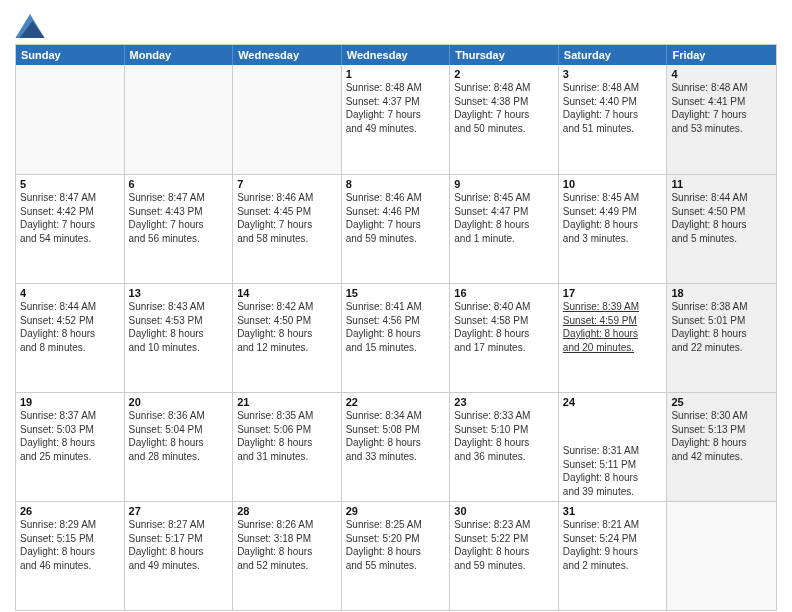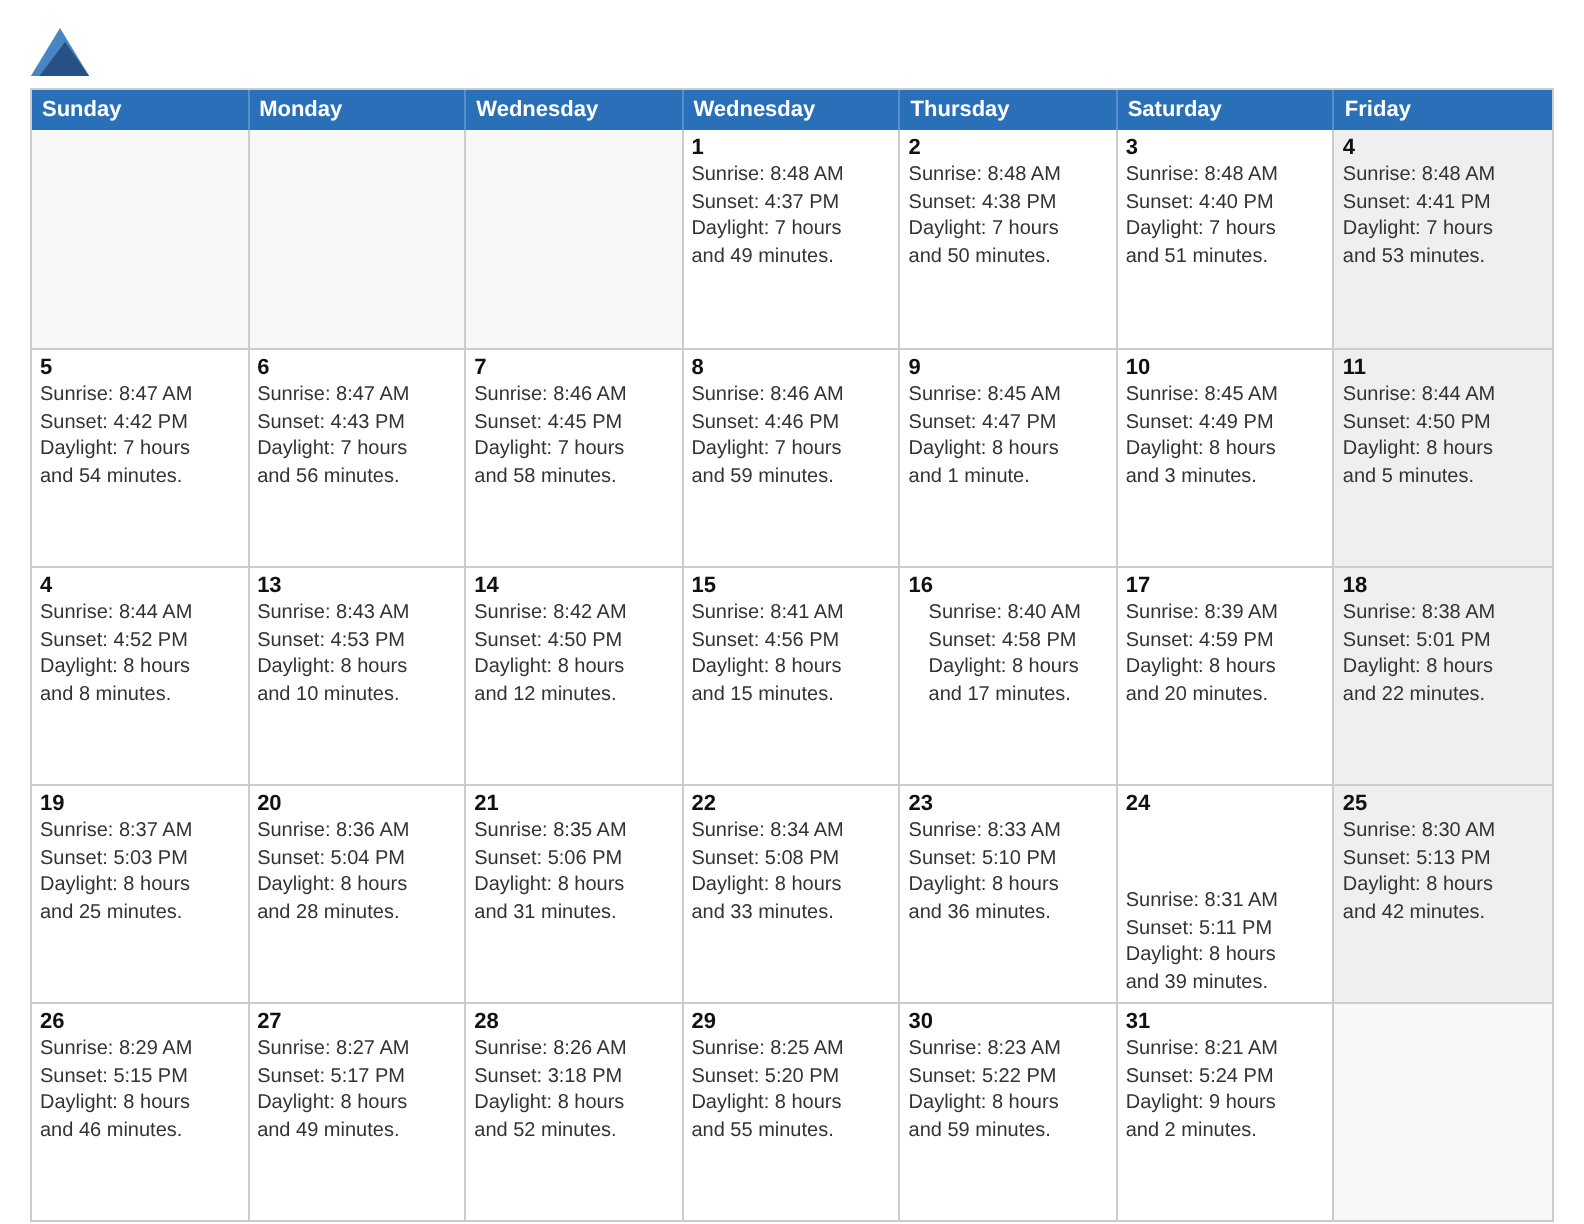--- a/index.html
+++ b/index.html
@@ -250,28 +250,28 @@
           </div>
           <div class="cal-cell">
             <div class="day-num">15</div>
             <div class="day-info" style="white-space: pre-line;">Sunrise: 8:41 AM
 Sunset: 4:56 PM
 Daylight: 8 hours
 and 15 minutes.</div>
           </div>
           <div class="cal-cell">
             <div class="day-num">16</div>
-            <div class="day-info" style="white-space: pre-line; margin-left: 10px;">Sunrise: 8:40 AM
+            <div class="day-info" style="white-space: pre-line;">Sunrise: 8:40 AM
 Sunset: 4:58 PM
 Daylight: 8 hours
 and 17 minutes.</div>
           </div>
           <div class="cal-cell">
             <div class="day-num">17</div>
-            <div class="day-info" style="white-space: pre-line;">Sunrise: 8:39 AM
+            <div class="day-info" style="white-space: pre-line; text-decoration: underline;">Sunrise: 8:39 AM
 Sunset: 4:59 PM
 Daylight: 8 hours
 and 20 minutes.</div>
           </div>
           <div class="cal-cell shaded">
             <div class="day-num">18</div>
             <div class="day-info" style="white-space: pre-line;">Sunrise: 8:38 AM
 Sunset: 5:01 PM
 Daylight: 8 hours
 and 22 minutes.</div>

